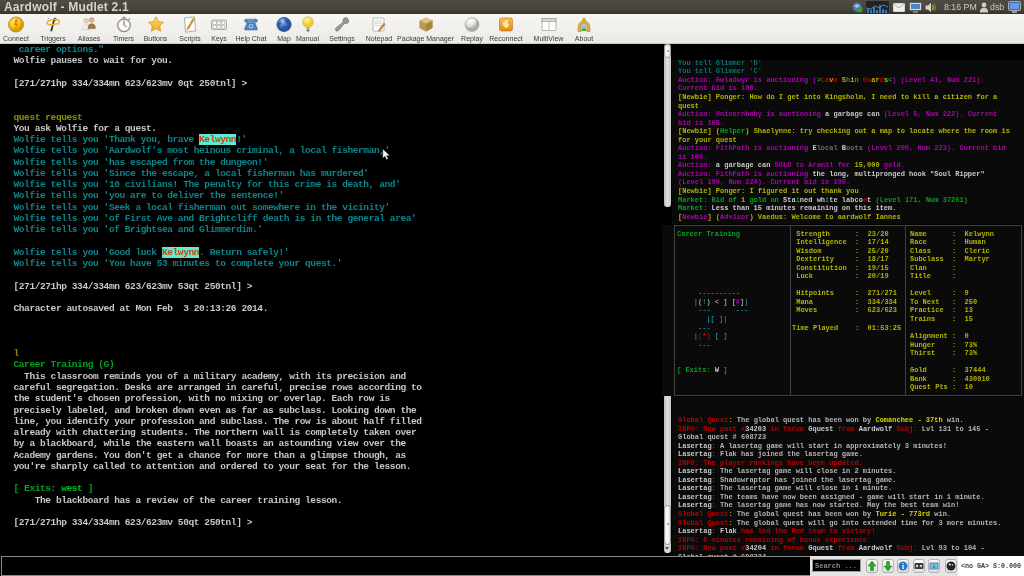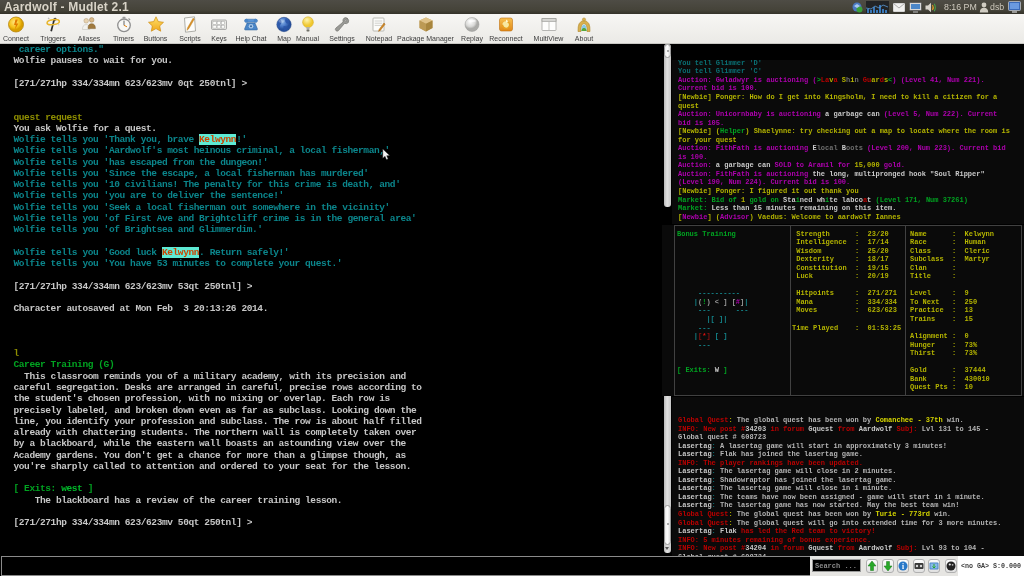--- a/index.html
+++ b/index.html
@@ -313,21 +313,21 @@
 
 <span class="o">quest request</span>
 You ask Wolfie for a quest.
 <span class="t">Wolfie tells you 'Thank you, brave <span class="hl">Kelwynn</span>!'</span>
 <span class="t">Wolfie tells you 'Aardwolf's most heinous criminal, a local fisherman,'</span>
 <span class="t">Wolfie tells you 'has escaped from the dungeon!'</span>
 <span class="t">Wolfie tells you 'Since the escape, a local fisherman has murdered'</span>
 <span class="t">Wolfie tells you '10 civilians! The penalty for this crime is death, and'</span>
 <span class="t">Wolfie tells you 'you are to deliver the sentence!'</span>
 <span class="t">Wolfie tells you 'Seek a local fisherman out somewhere in the vicinity'</span>
-<span class="t">Wolfie tells you 'of First Ave and Brightcliff crime is in the general area'</span>
+<span class="t">Wolfie tells you 'of First Ave and Brightcliff death is in the general area'</span>
 <span class="t">Wolfie tells you 'of Brightsea and Glimmerdim.'</span>
 
 <span class="t">Wolfie tells you 'Good luck <span class="hl">Kelwynn</span>. Return safely!'</span>
 <span class="t">Wolfie tells you 'You have 53 minutes to complete your quest.'</span>
 
 [271/271hp 334/334mn 623/623mv 53qt 250tnl] &gt;
 
 Character autosaved at Mon Feb  3 20:13:26 2014.
 
 
@@ -382,21 +382,21 @@
 <span class="py">[<span class="pm">Newbie</span>] (<span class="pm">Advisor</span>) Vaedus: Welcome to aardwolf Iannes</span></pre>
 </div>
 
 <div class="panel" id="midpanel" style="left:662px;top:209px;width:362px;height:171px;">
   <div class="abs" style="left:12px;top:0;width:1px;height:171px;background:#414141;"></div>
   <div class="abs" style="left:128px;top:0;width:1px;height:171px;background:#414141;"></div>
   <div class="abs" style="left:243px;top:0;width:1px;height:171px;background:#414141;"></div>
   <div class="abs" style="left:359px;top:0;width:1px;height:171px;background:#414141;"></div>
   <div class="abs" style="left:12px;top:0;width:348px;height:1px;background:#414141;"></div>
   <div class="abs" style="left:12px;top:170px;width:348px;height:1px;background:#414141;"></div>
-  <pre class="abs" style="left:15px;top:4.5px;"><span class="pg">Bonus Training</span>
+  <pre class="abs" style="left:15px;top:4.5px;"><span class="pg">Career Training</span>
 
 
 
 
 
 <span class="pc">
      ----------
     |<span class="pp">(</span><span class="pg">!</span><span class="pp">) &lt; ]</span> <span class="pp">[</span><span class="pm">#</span><span class="pp">]</span>|
      ---      ---
        |[ ]|

